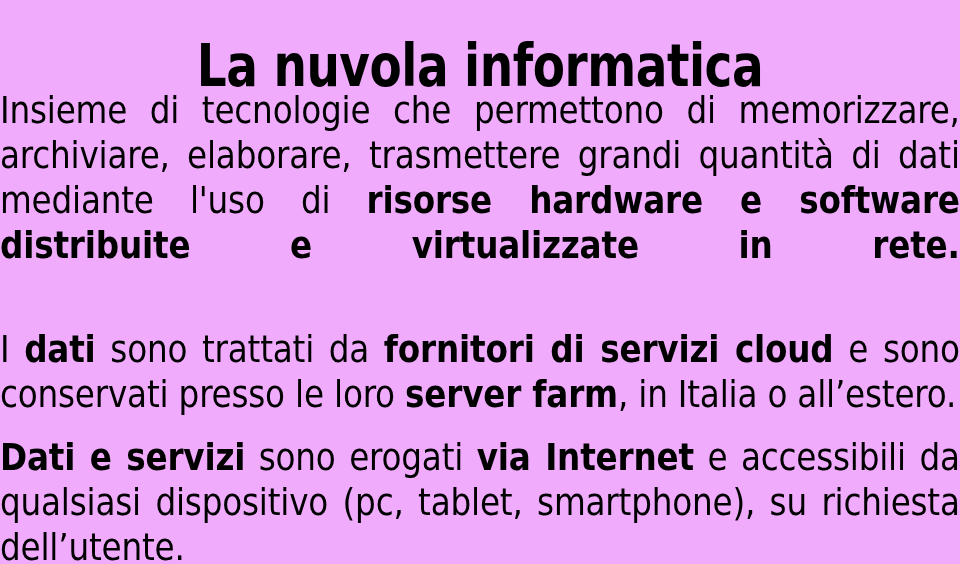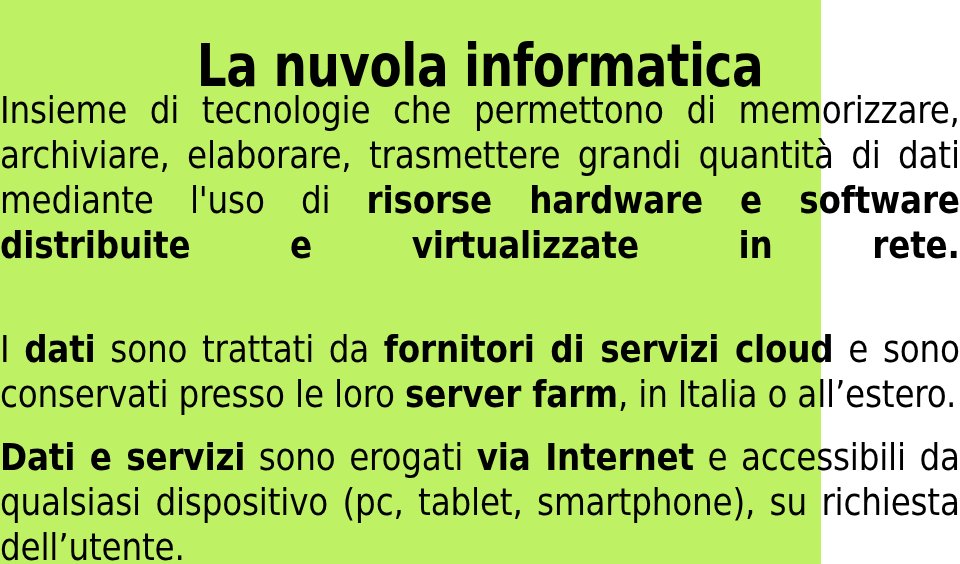--- a/index.html
+++ b/index.html
@@ -11,23 +11,23 @@
   body {
     width: 960px;
     height: 564px;
     overflow: hidden;
     font-family: "DejaVu Sans Condensed", "Liberation Sans Narrow", "Liberation Sans", sans-serif;
     color: #000000;
     -webkit-font-smoothing: antialiased;
   }
   .slide {
     position: relative;
-    width: 821px;
+    width: 960px;
     height: 564px;
-    background: #bef264;
+    background: #f0abfc;
   }
 
   
   .slide-title {
     position: absolute;
     left: 0;
     top: -6px;
     width: 960px;
     text-align: center;
     font-family: "DejaVu Sans Condensed", "Liberation Sans Narrow", "Liberation Sans", sans-serif;

